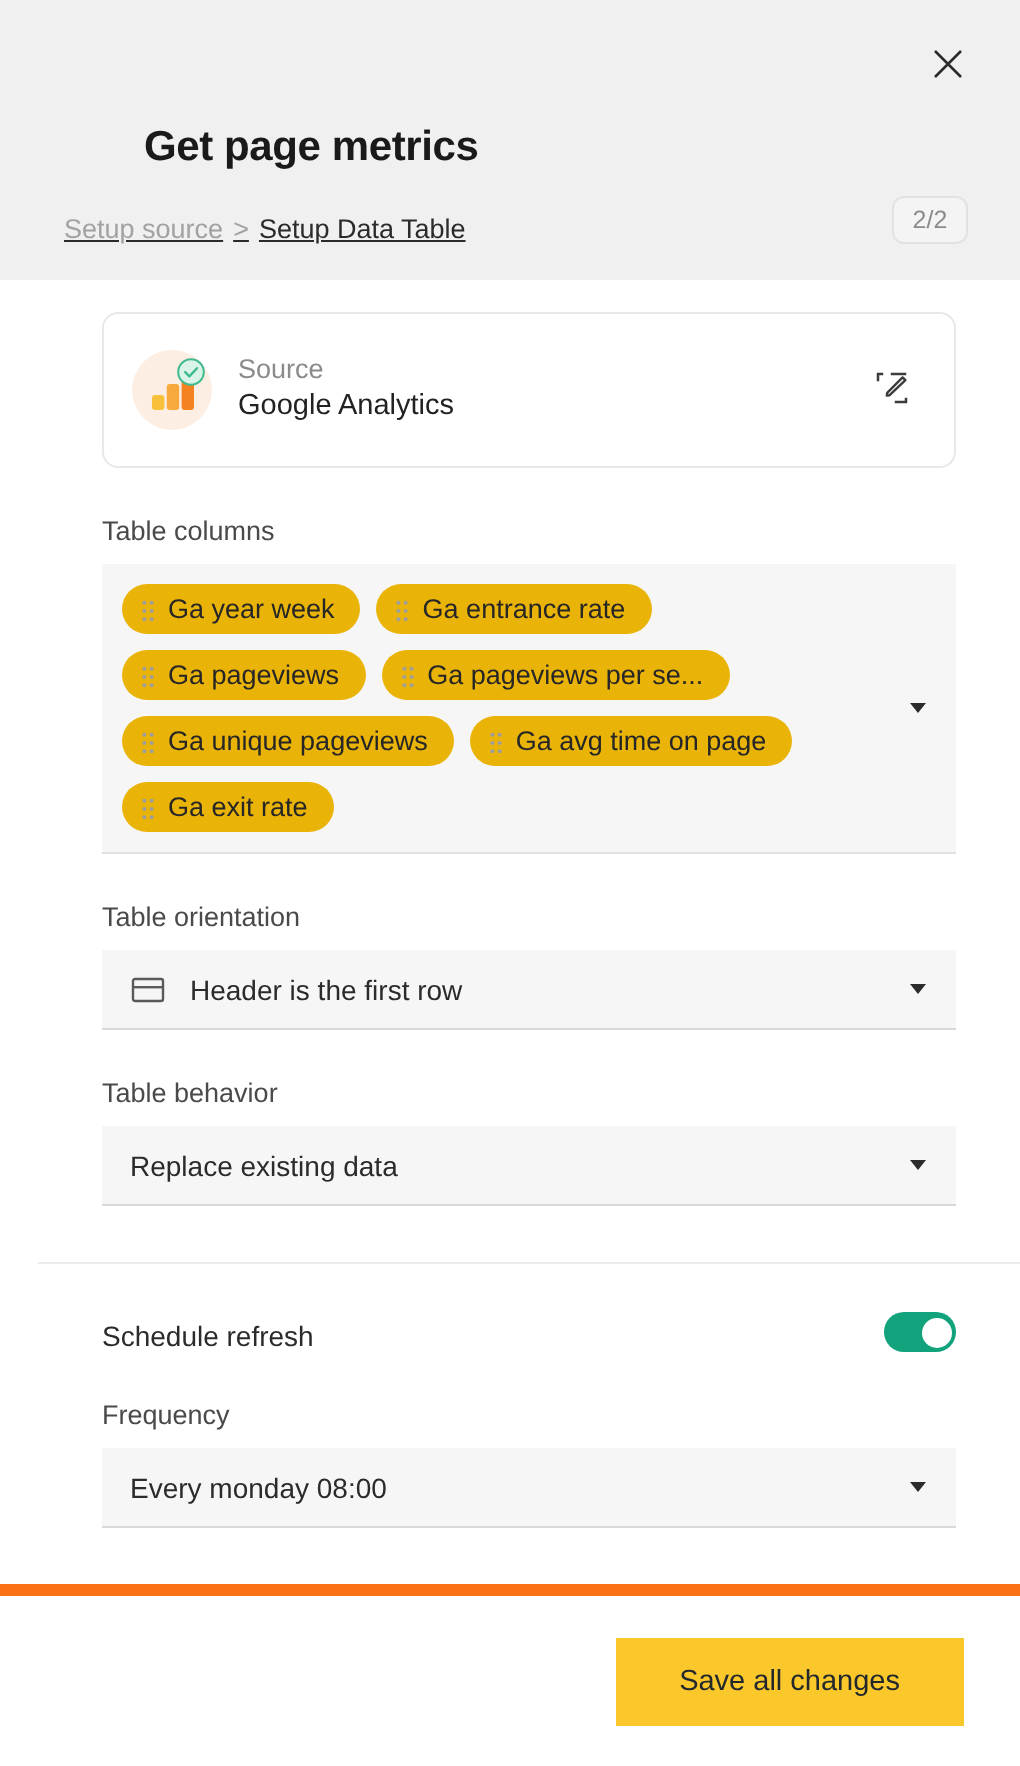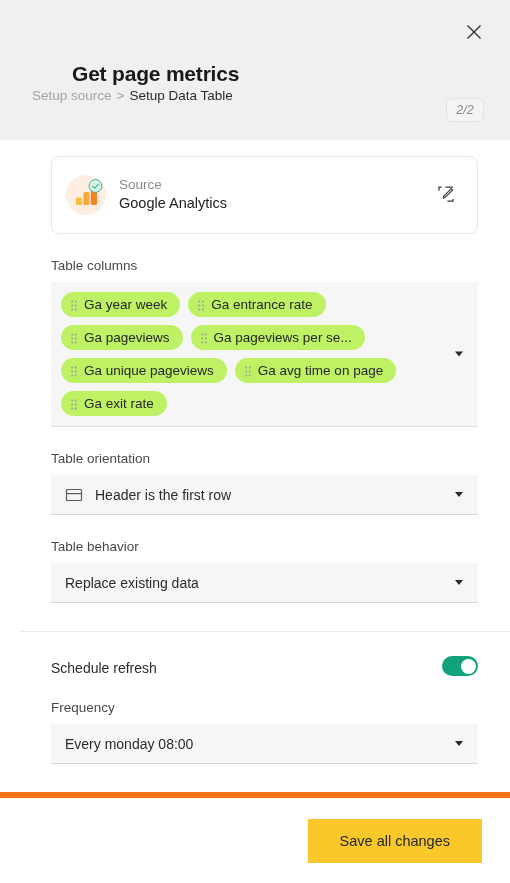--- a/index.html
+++ b/index.html
@@ -47,47 +47,47 @@
     font-size: 21px;
     font-weight: bold;
     letter-spacing: -0.2px;
     color: #1a1a1a;
     margin-left: 40px;
   }
 
   .breadcrumb {
     position: absolute;
     left: 32px;
-    top: 88px;
+    top: 107px;
     font-size: 13.5px;
     color: #2b2b2b;
     display: flex;
     align-items: center;
     gap: 5px;
+    text-decoration: underline;
   }
   .crumb-muted { color: #a2a2a2; }
   .crumb-sep { color: #a2a2a2; }
   .crumb-current { color: #2b2b2b; }
 
   .step-badge {
     position: absolute;
     right: 26px;
     top: 98px;
     min-width: 38px;
     height: 24px;
     padding: 0 9px;
     border: 1px solid #e2e2e2;
     border-radius: 6px;
     background: #f4f4f4;
     font-size: 12.5px;
     color: #8b8b8b;
     display: flex;
     align-items: center;
     justify-content: center;
-    font-style: italic;
   }
 
   
   .body-scroll {
     position: absolute;
     top: 140px;
     left: 0;
     right: 0;
     bottom: 91px;
     background: #ffffff;
@@ -166,21 +166,21 @@
   }
   .tag-wrap {
     display: flex;
     flex-wrap: wrap;
     gap: 8px 8px;
   }
   .tag {
     display: inline-flex;
     align-items: center;
     gap: 7px;
-    background: #bef264;
+    background: #eab308;
     border-radius: 999px;
     padding: 5px 13px 5px 10px;
     font-size: 13.5px;
     color: #262626;
     white-space: nowrap;
     cursor: grab;
   }
   .grip {
     display: inline-block;
     width: 6px;

